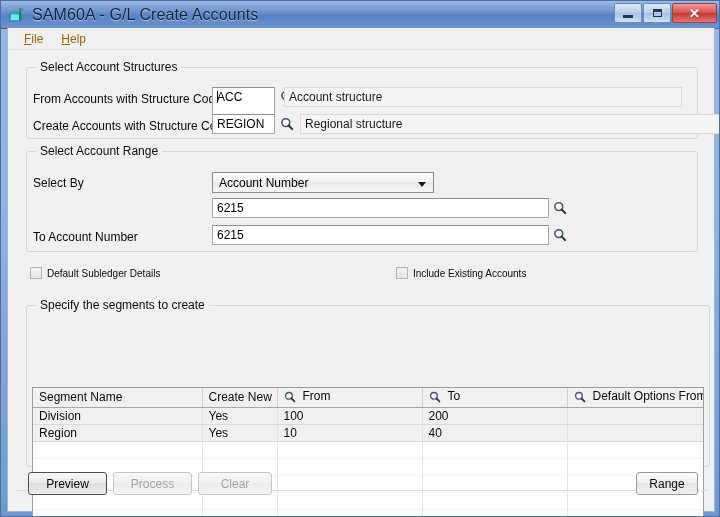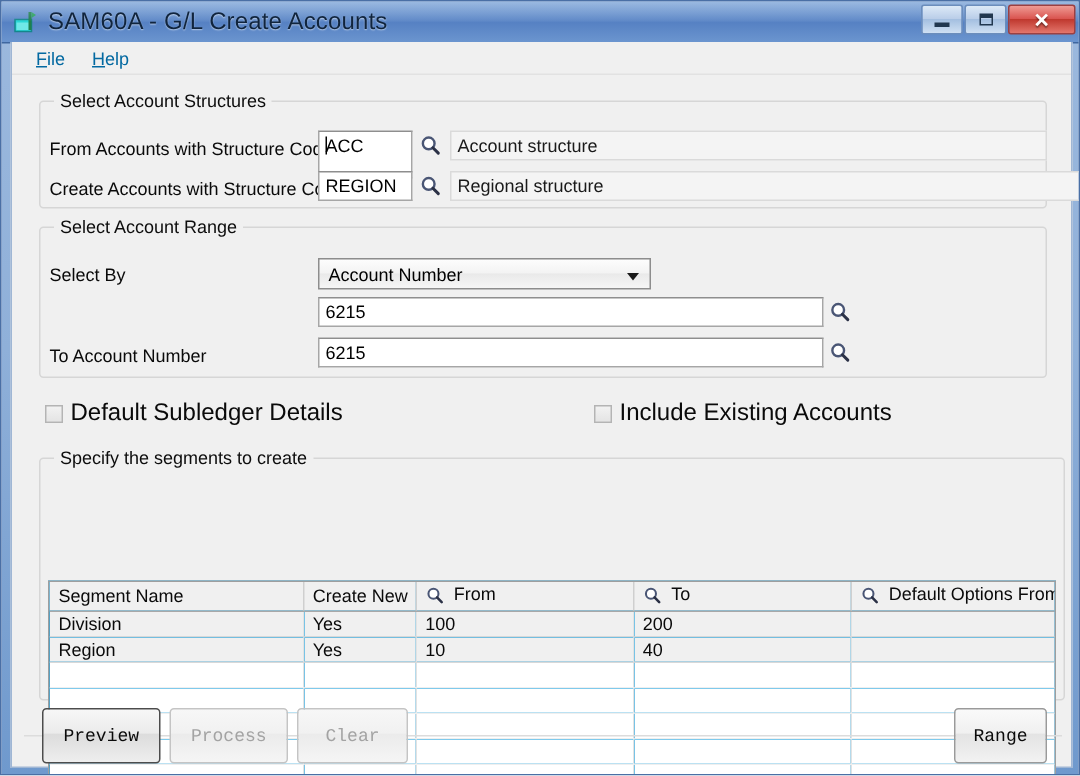--- a/index.html
+++ b/index.html
@@ -97,21 +97,21 @@
     height: 21px;
     background: #f0f0f0;
     display: flex;
     align-items: center;
     padding-left: 7px;
     border-bottom: 1px solid #e2e2e2;
   }
   .menu-item {
     padding: 2px 9px;
     font-size: 12px;
-    color: #0369a1;
+    color: #a16207;
   }
   .menu-item u { text-decoration: underline; }
 
   
   .groupbox {
     position: absolute;
     border: 1px solid #d6d6d6;
     border-radius: 3px;
     box-sizing: border-box;
     background: transparent;
@@ -191,21 +191,21 @@
   
   .cbrow { position: absolute; display: flex; align-items: center; }
   .cbox {
     width: 12px; height: 12px;
     box-sizing: border-box;
     border: 1px solid #b4b4b4;
     background: linear-gradient(180deg,#f2f2f2,#e4e4e4);
     margin-right: 5px;
     flex: none;
   }
-  .cblabel { font-size: 16px; color: #0a0a0a; white-space: nowrap; text-align: center; }
+  .cblabel { font-size: 10px; color: #0a0a0a; white-space: nowrap; text-align: center; }
 
   
   #grid {
     position: absolute;
     left: 24px; top: 312px;
     width: 672px; height: 143px;
     box-sizing: border-box;
     border: 1px solid #9e9e9e;
     background: #0ea5e9;
     overflow: hidden;
@@ -240,30 +240,30 @@
     overflow: hidden;
   }
   tr.datarow td { background: #f0f0f0; border-bottom: 1px solid #d8d8d8; }
   tr.emptyrow td { background: #ffffff; border-bottom: 1px solid #efefef; }
   td.last, th.last { border-right: none; }
 
   
   .btn {
     position: absolute;
     box-sizing: border-box;
-    height: 37px;
+    height: 23px;
     border: 1px solid #9a9a9a;
     border-radius: 3px;
     background: linear-gradient(180deg,#fafafa 0%,#f0f0f0 45%,#e3e3e3 47%,#f2f2f2 100%);
     font-size: 12px;
     color: #0a0a0a;
     display: flex;
     align-items: center;
     justify-content: center;
-    font-family: Liberation Mono, monospace;
+    font-family: Liberation Sans, sans-serif;
   }
   .btn.default {
     border: 1px solid #4c4c4c;
     background: linear-gradient(180deg,#f7f7f7 0%,#ebebeb 45%,#dcdcdc 47%,#eeeeee 100%);
   }
   .btn.disabled { color: #a3a3a3; border-color: #c4c4c4;
     background: linear-gradient(180deg,#f7f7f7 0%,#f1f1f1 45%,#ebebeb 47%,#f5f5f5 100%); }
 
   .sep {
     position: absolute;
@@ -312,21 +312,21 @@
     </div>
 
     <div class="lbl" style="left:25px; top:64px;">From Accounts with Structure Code</div>
     <div class="tbox" style="left:204px; top:59px; width:63px; height:32px;"><span class="caret"></span><span>ACC</span></div>
     <div class="mag" style="left:272px; top:62px;">
       <svg width="14" height="14" viewBox="0 0 14 14">
         <circle cx="5.8" cy="5.6" r="3.9" fill="#ffffff" stroke="#4a5675" stroke-width="1.6"></circle>
         <line x1="8.6" y1="8.5" x2="12.2" y2="12.1" stroke="#2b3146" stroke-width="2" stroke-linecap="round"></line>
       </svg>
     </div>
-    <div class="tbox ro" style="left:292px; top:59px; width:398px; height:20px;">Account structure</div>
+    <div class="tbox ro" style="left:276px; top:59px; width:398px; height:20px;">Account structure</div>
 
     <div class="lbl" style="left:25px; top:91px;">Create Accounts with Structure Code</div>
     <div class="tbox" style="left:204px; top:86px; width:63px; height:20px;">REGION</div>
     <div class="mag" style="left:272px; top:89px;">
       <svg width="14" height="14" viewBox="0 0 14 14">
         <circle cx="5.8" cy="5.6" r="3.9" fill="#ffffff" stroke="#4a5675" stroke-width="1.6"></circle>
         <line x1="8.6" y1="8.5" x2="12.2" y2="12.1" stroke="#2b3146" stroke-width="2" stroke-linecap="round"></line>
       </svg>
     </div>
     <div class="tbox ro" style="left:292px; top:86px; width:448px; height:20px;">Regional structure</div>

